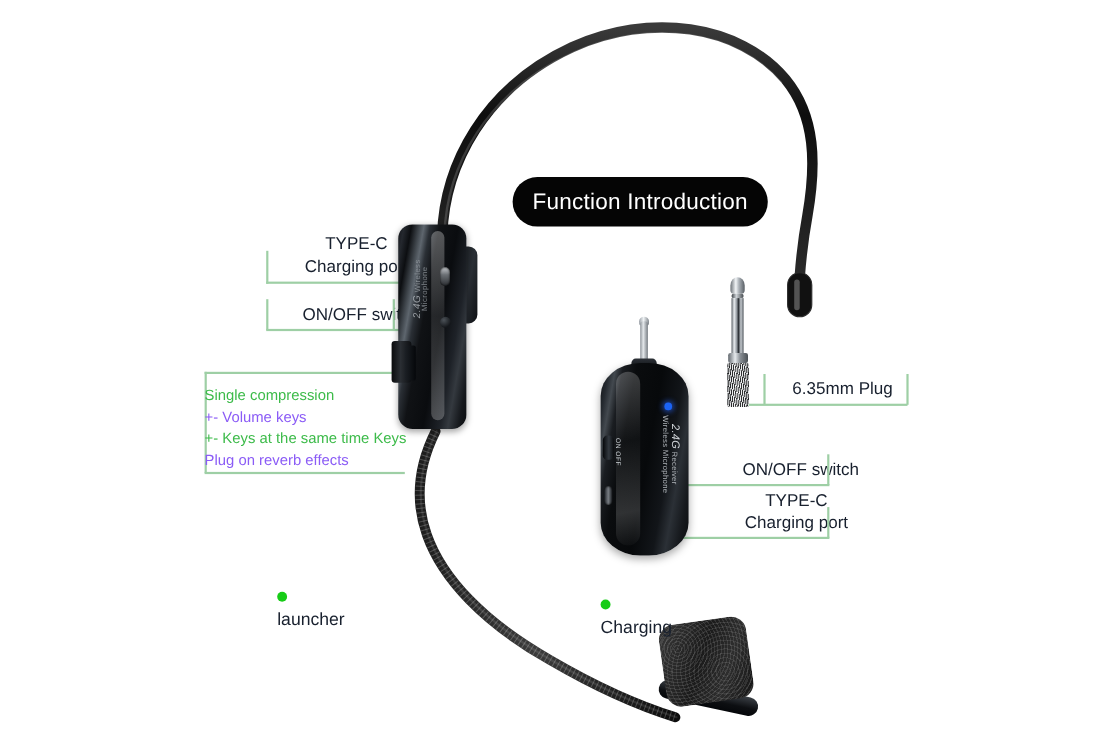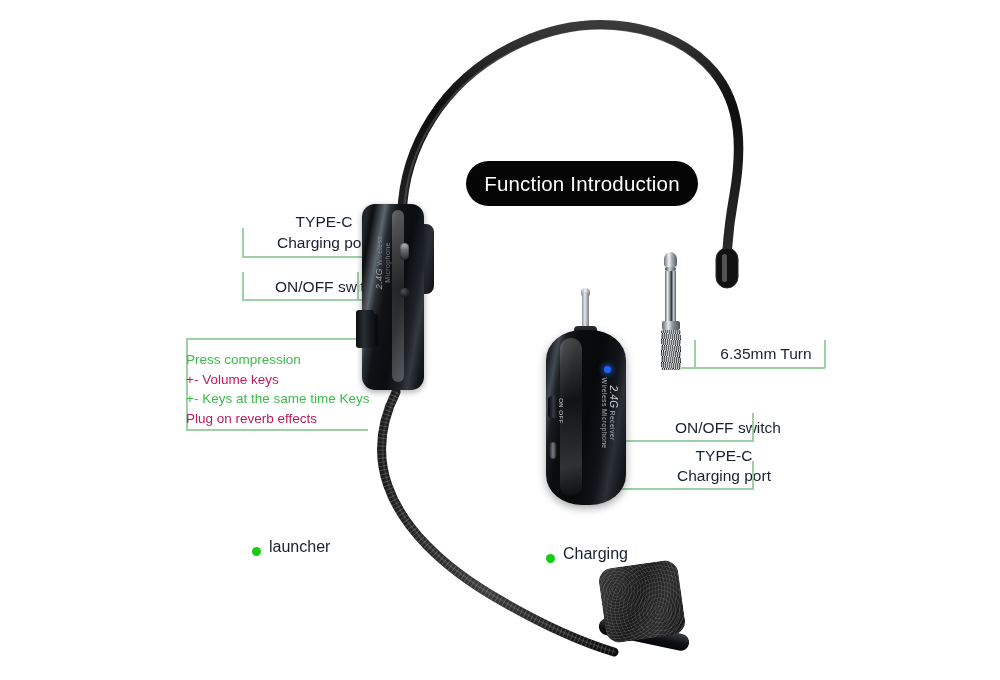--- a/index.html
+++ b/index.html
@@ -62,24 +62,24 @@
     left: 186px;
     top: 350px;
     width: 200px;
   }
   #feature-list .row {
     font-size: 13.5px;
     line-height: 1.45;
     white-space: nowrap;
   }
   #feature-list .g { color: #3dbb4a; }
-  #feature-list .b { color: #be185d; }
-
-  
-  .legend { display: flex; align-items: flex-end; gap: 8px; }
+  #feature-list .b { color: #8b5cf6; }
+
+  
+  .legend { display: flex; align-items: flex-start; gap: 8px; flex-direction: column; }
   .legend .dot {
     width: 9px; height: 9px; border-radius: 50%;
     background: #17cc17;
     flex: 0 0 auto;
   }
   .legend .lbl {
     font-size: 16px;
     color: #18202e;
     white-space: nowrap;
   }
@@ -355,28 +355,28 @@
     <div class="abs hline" style="left:242px; top:299px; width:152px;"></div>
   </div>
 
   <div class="abs">
     <div class="abs vline" style="left:186px; top:338px; height:92px;"></div>
     <div class="abs hline" style="left:186px; top:338px; width:182px;"></div>
     <div class="abs hline" style="left:186px; top:429px; width:182px;"></div>
   </div>
 
   <div id="feature-list" class="abs">
-    <div class="row g">Press compression</div>
+    <div class="row g">Single compression</div>
     <div class="row b">+- Volume keys</div>
     <div class="row g">+- Keys at the same time Keys</div>
     <div class="row b">Plug on reverb effects</div>
   </div>
 
   <div class="abs">
-    <div class="abs callout ctr" style="left:700px; top:345px; width:132px;">6.35mm  Turn</div>
+    <div class="abs callout ctr" style="left:700px; top:345px; width:132px;">6.35mm  Plug</div>
     <div class="abs vline" style="left:694px; top:340px; height:28px;"></div>
     <div class="abs vline" style="left:824px; top:340px; height:28px;"></div>
     <div class="abs hline" style="left:672px; top:367px; width:153px;"></div>
   </div>
 
   <div class="abs">
     <div class="abs callout ctr" style="left:640px; top:419px; width:176px;">ON/OFF switch</div>
     <div class="abs vline" style="left:752px; top:413px; height:28px;"></div>
     <div class="abs hline" style="left:556px; top:440px; width:198px;"></div>
   </div>

